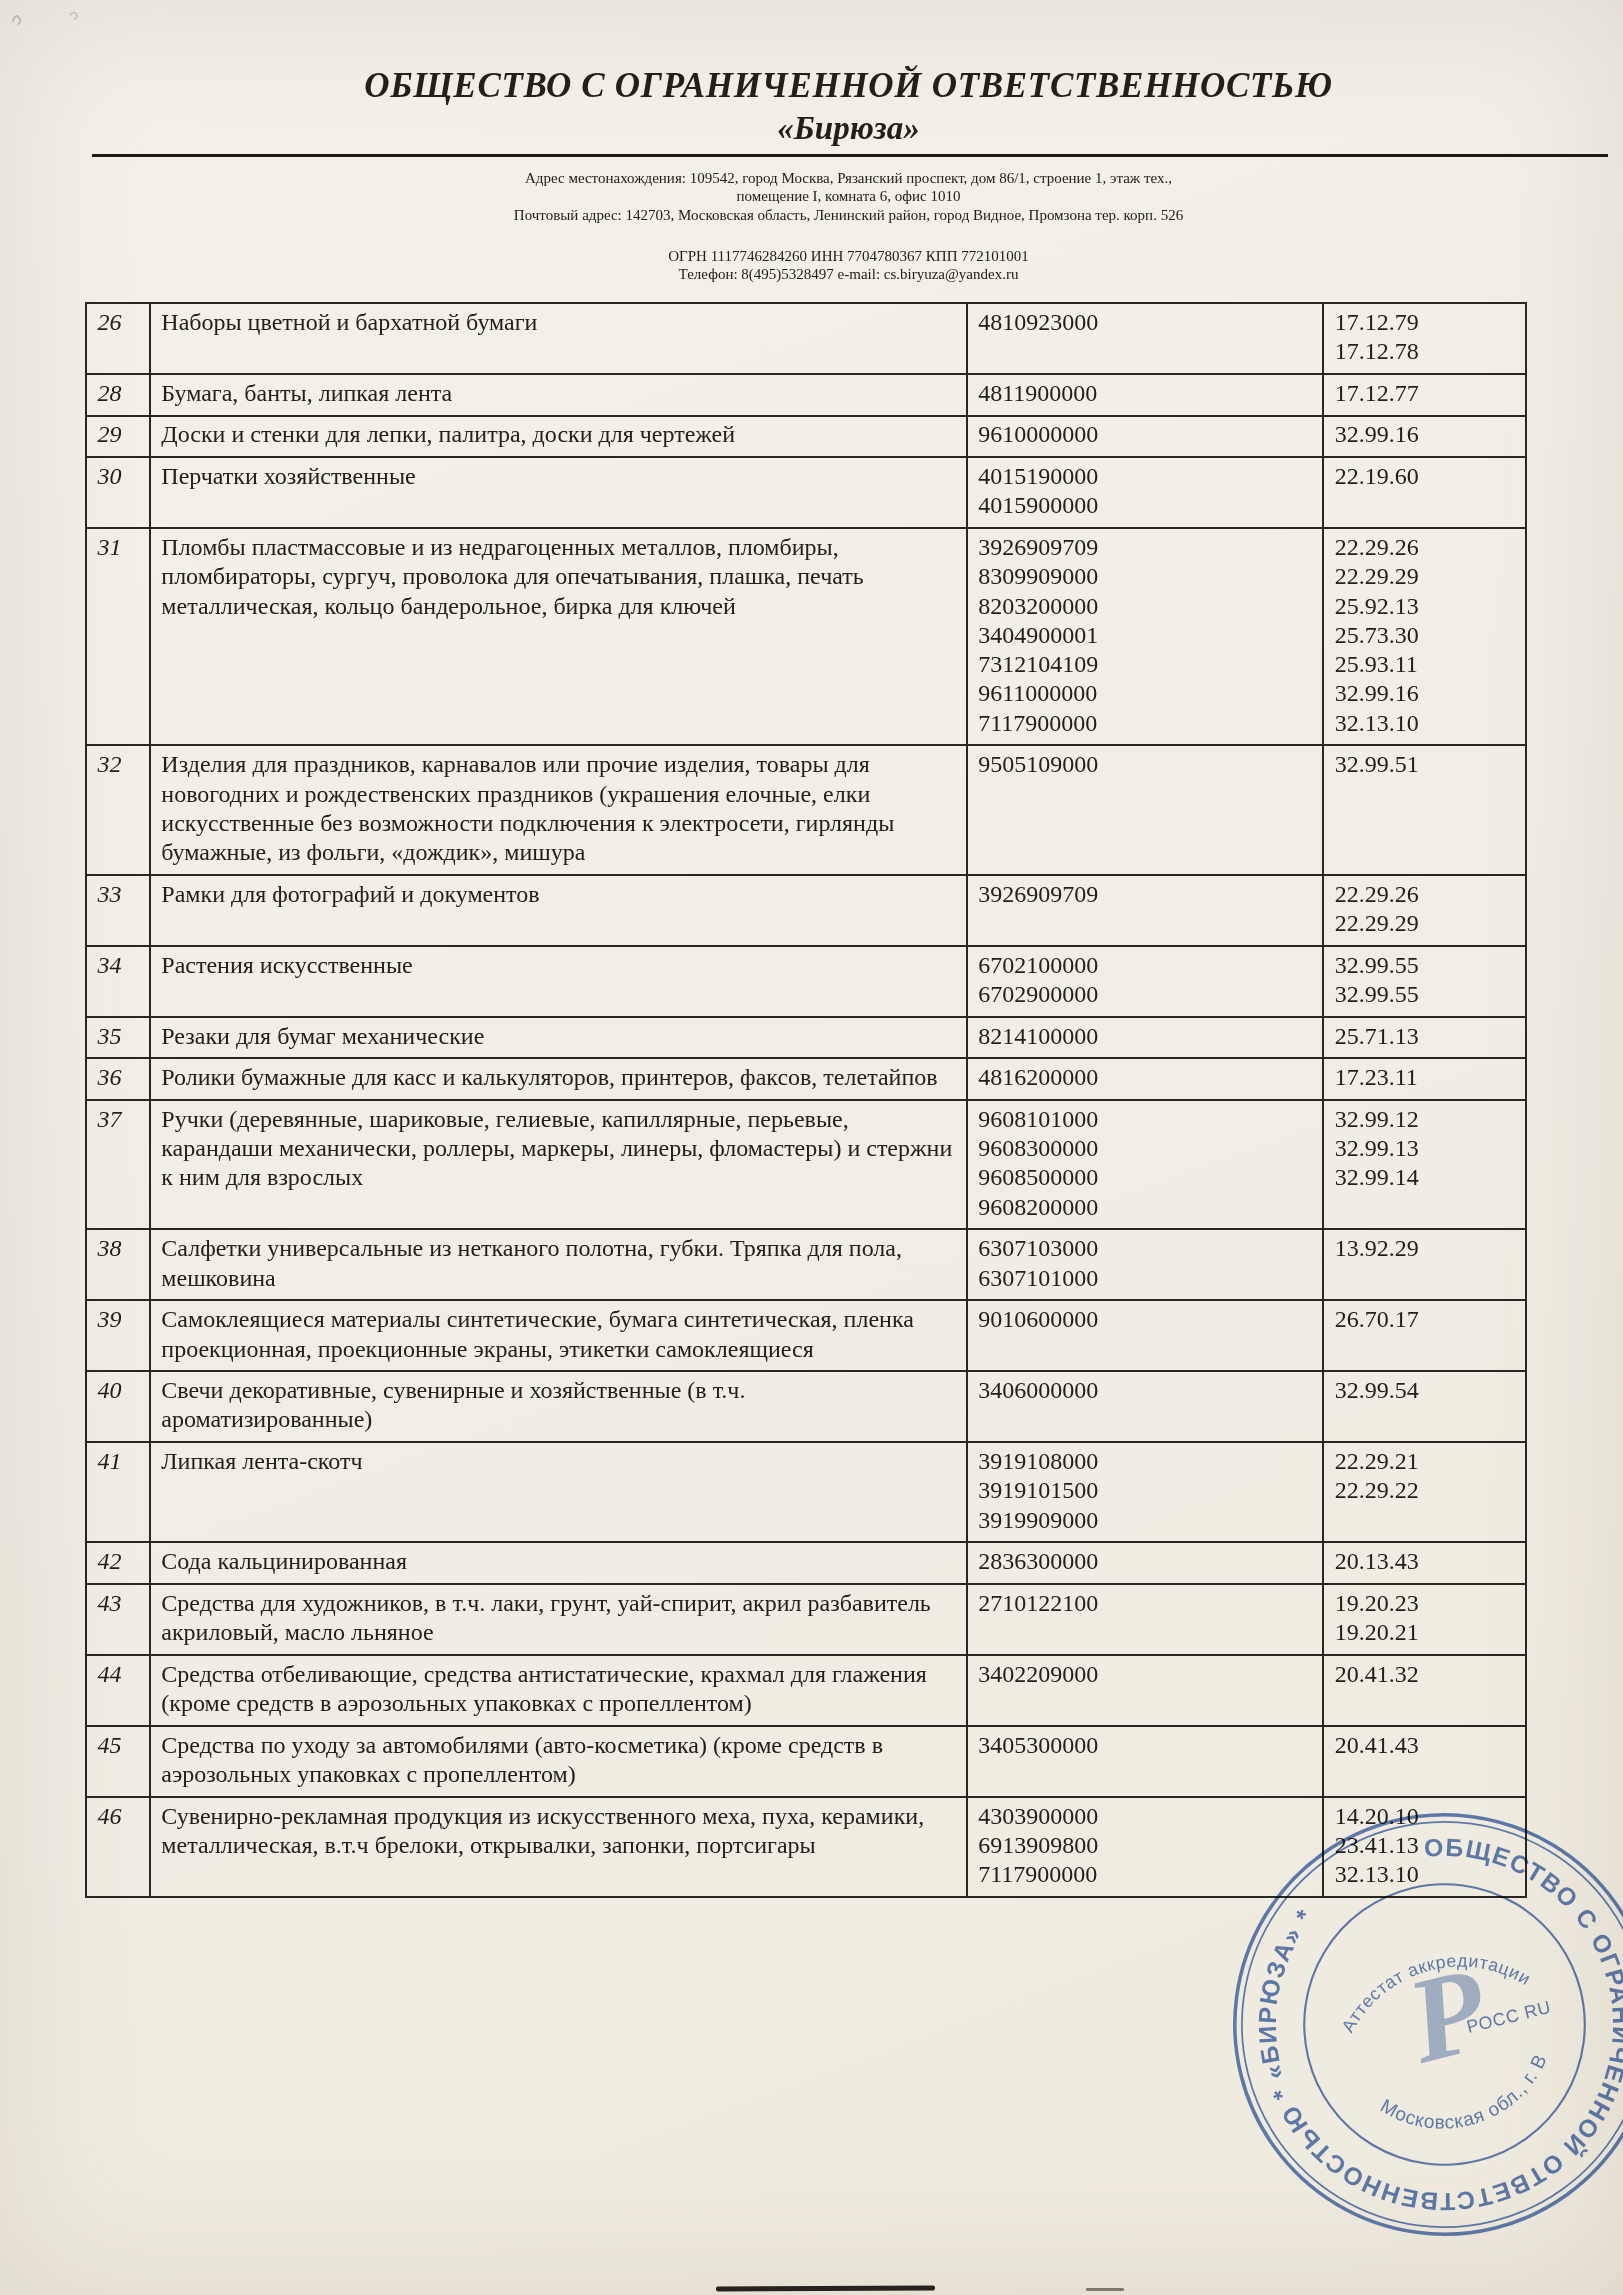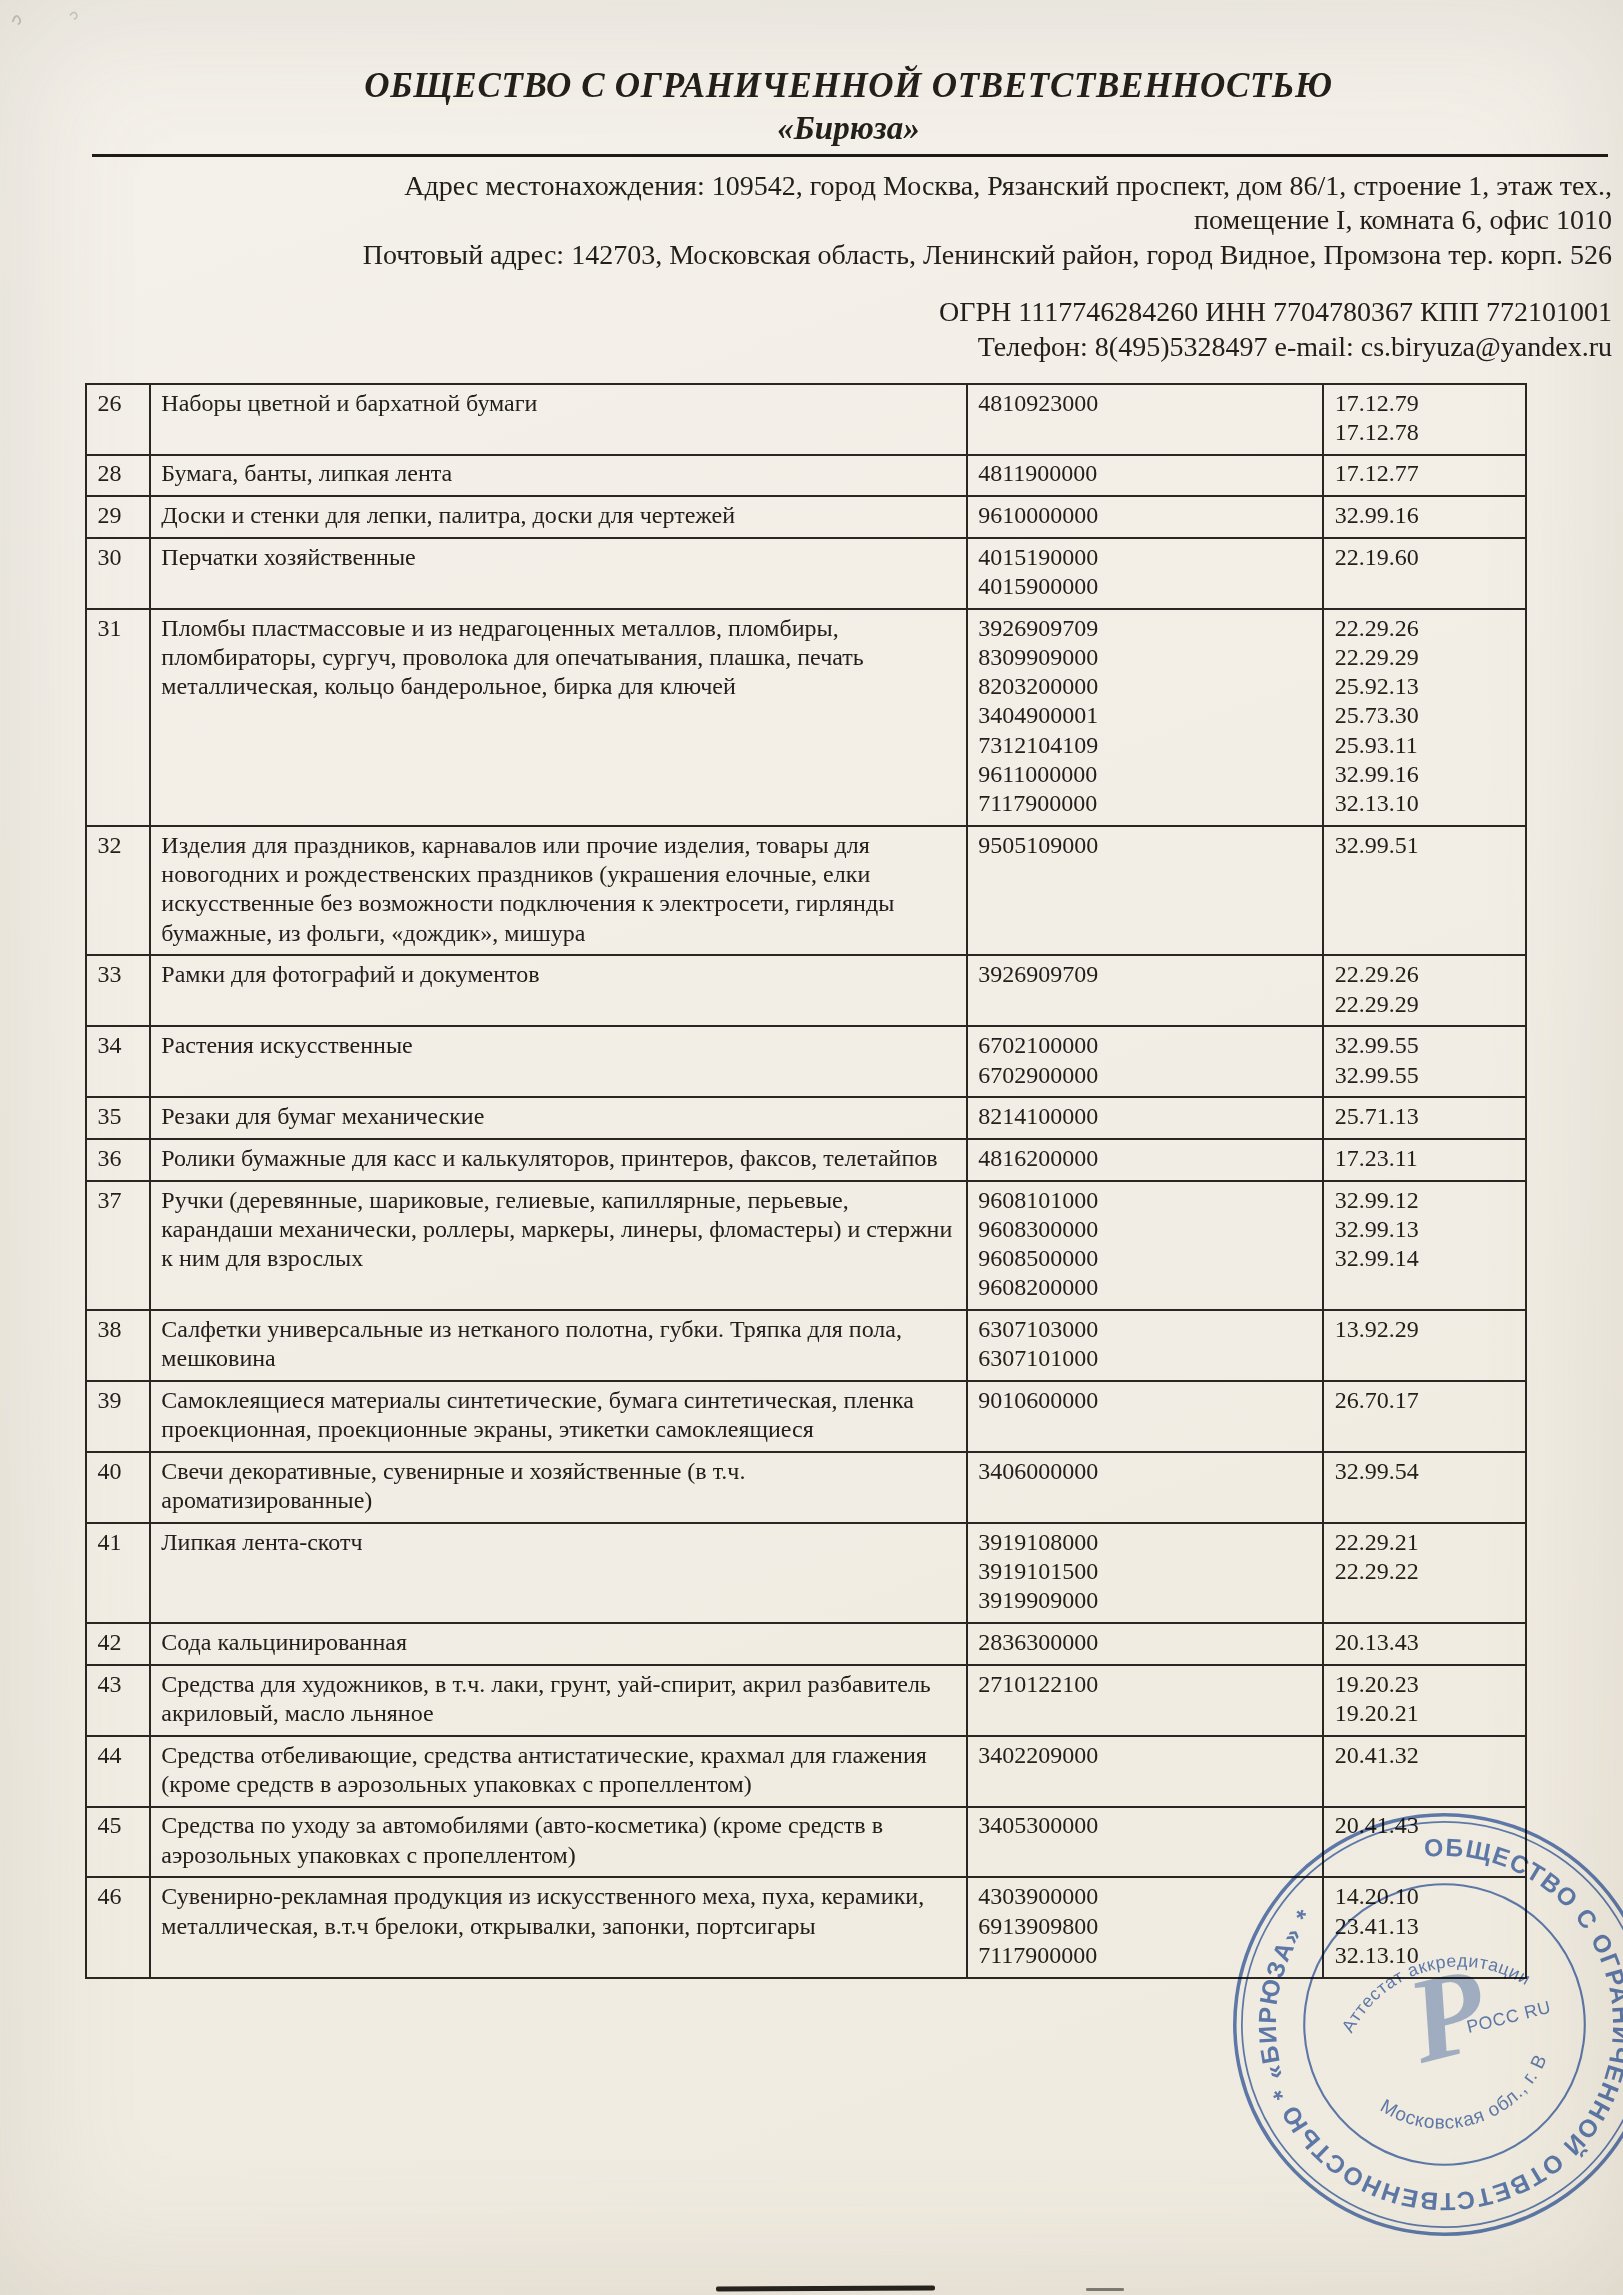--- a/index.html
+++ b/index.html
@@ -45,22 +45,22 @@
     margin-top: 3.9px;
   }
 
   .header-rule {
     height: 3.3px;
     background: #1e1b17;
     margin: 6.5px 3.9px 11.8px 6.5px;
   }
 
   .header-line {
-    text-align: right;
-    font-size: 28px;
+    text-align: center;
+    font-size: 15px;
     line-height: 1.24;
     white-space: pre-line;
   }
 
   .reg-block {
     margin-top: 22px;
   }
 
   
   table.products {
@@ -71,21 +71,21 @@
   }
 
   table.products td {
     border: 2px solid #2a2621;
     vertical-align: top;
     font-size: 24px;
     line-height: 1.22;
     padding: 3.9px 9.2px 6.5px 10.5px;
   }
 
-  td.c-num   { width: 56px;  padding-left: 7.9px; }
+  td.c-num   { width: 56px;  padding-left: 7.9px; font-style: italic; }
   td.c-desc  { width: 717px; }
   td.c-code  { width: 313px; white-space: pre-line; }
   td.c-class { width: 178px; white-space: pre-line; }
 
   
   .stamp-wrap {
     position: absolute;
     top: 1812px;
     right: -34px;
     width: 425px;

